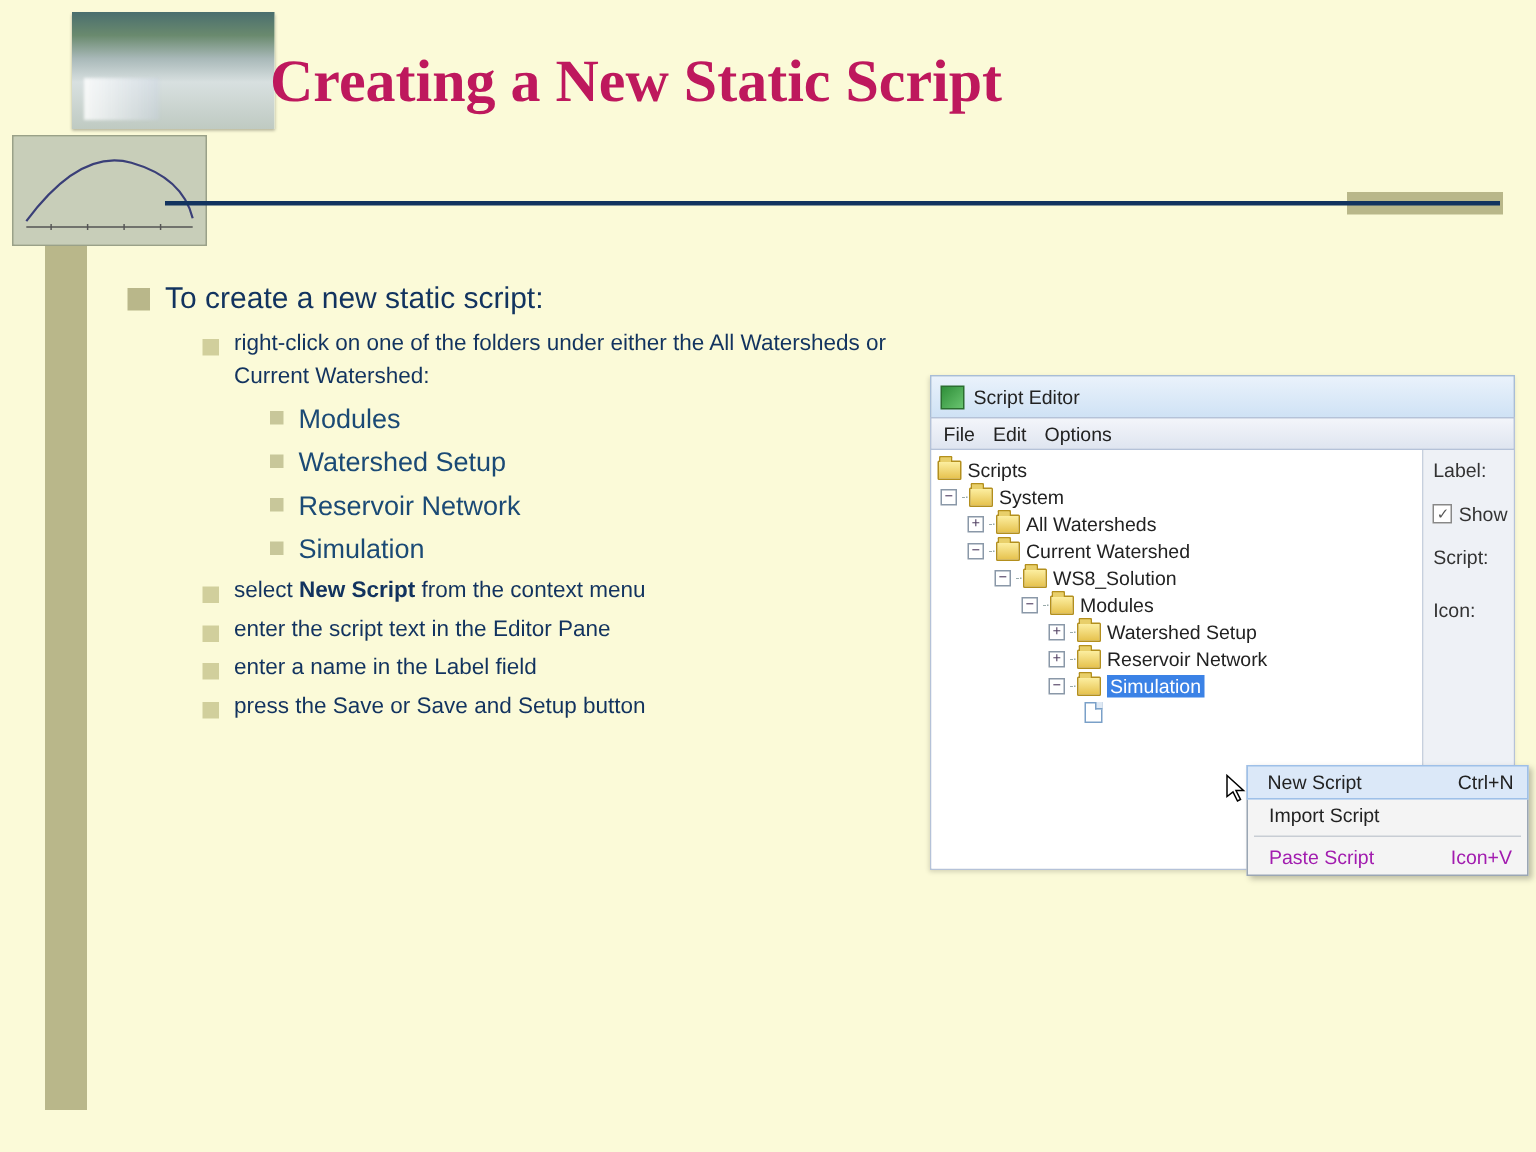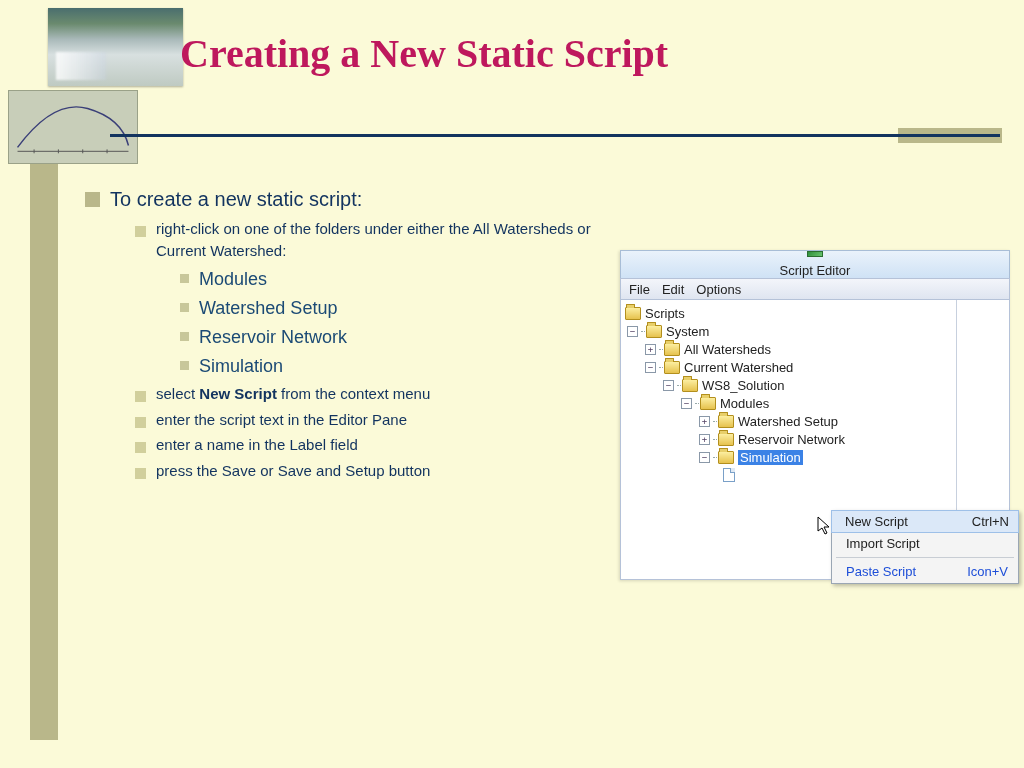--- a/index.html
+++ b/index.html
@@ -55,21 +55,21 @@
   
   .se {
     position: absolute; left: 620px; top: 250px; width: 390px; height: 330px;
     font-family: 'Segoe UI', Tahoma, sans-serif; font-size: 13px; color: #222;
     box-shadow: -1px 1px 3px rgba(0,0,0,.15);
     background: #fff;
   }
   .se-title {
     height: 28px; background: linear-gradient(180deg,#eaf2fb,#cfe2f5);
     display:flex; align-items:center; padding: 0 6px; gap:6px;
-    border: 1px solid #a8bdd6; border-bottom: none; flex-direction: column;
+    border: 1px solid #a8bdd6; border-bottom: none;
   }
   .se-title .icon { width:16px; height:16px; background: linear-gradient(135deg,#2f8f3a,#69c46f); border:1px solid #2b6e30;}
   .se-menu {
     height: 22px; background: linear-gradient(180deg,#f3f5fa,#dfe5f0);
     border:1px solid #b5c2d8; display:flex; align-items:center; gap:12px; padding:0 8px;
   }
   .se-menu span { cursor:default; }
   .se-body { display:flex; height: calc(100% - 50px); border:1px solid #b5c2d8; border-top:none;}
   .se-left { width: 336px; background:#fff; border-right:1px solid #c7d0de; padding:4px 2px; position:relative;}
   .se-right { flex:1; background:#eef1f6; padding:6px 4px 4px 6px; font-size:13px; color:#333;}
@@ -87,21 +87,21 @@
   .sel { background:#3b82e6; color:#fff; padding:0 2px; }
 
   .ctx {
     position:absolute; left: 210px; top: 210px; width: 188px;
     background:#f4f4f4; border:1px solid #9aa6b4; box-shadow:2px 2px 4px rgba(0,0,0,.25);
     font-size:13px;
   }
   .ctx-row { display:flex; justify-content:space-between; padding:4px 10px 4px 14px; }
   .ctx-row.hl { background:#dbe8f8; border:1px solid #9ec0e8; margin:-1px; padding:3px 9px 3px 13px;}
   .ctx-sep { height:1px; background:#c8cdd4; margin:2px 4px;}
-  .ctx-row.dis { color:#1d4ed8; }
+  .ctx-row.dis { color:#a21caf; }
 
   .cursor {
     position:absolute; left:196px; top:216px; width:16px;height:20px; pointer-events:none;
   }
 </style>
 </head>
 <body>
 
 <div class="deco-bar-v"></div>
 
@@ -269,14 +269,29 @@
           <span>Import Script</span>
             <span></span>
         </div>
         <div class="ctx-sep"></div>
         <div class="ctx-row dis">
           <span>Paste Script</span>
           <span>Icon+V</span>
         </div>
       </div>
     </div>
+    <div class="se-right">
+      <div class="row">
+          <span>Label:</span>
+        </div>
+      <div class="row">
+          <span class="chk">✓</span>
+          <span>Show</span>
+        </div>
+      <div class="row">
+          <span>Script:</span>
+        </div>
+      <div class="row" style="margin-top:20px">
+          <span>Icon:</span>
+        </div>
+    </div>
   </div>
 </div>
 
 </body></html>

